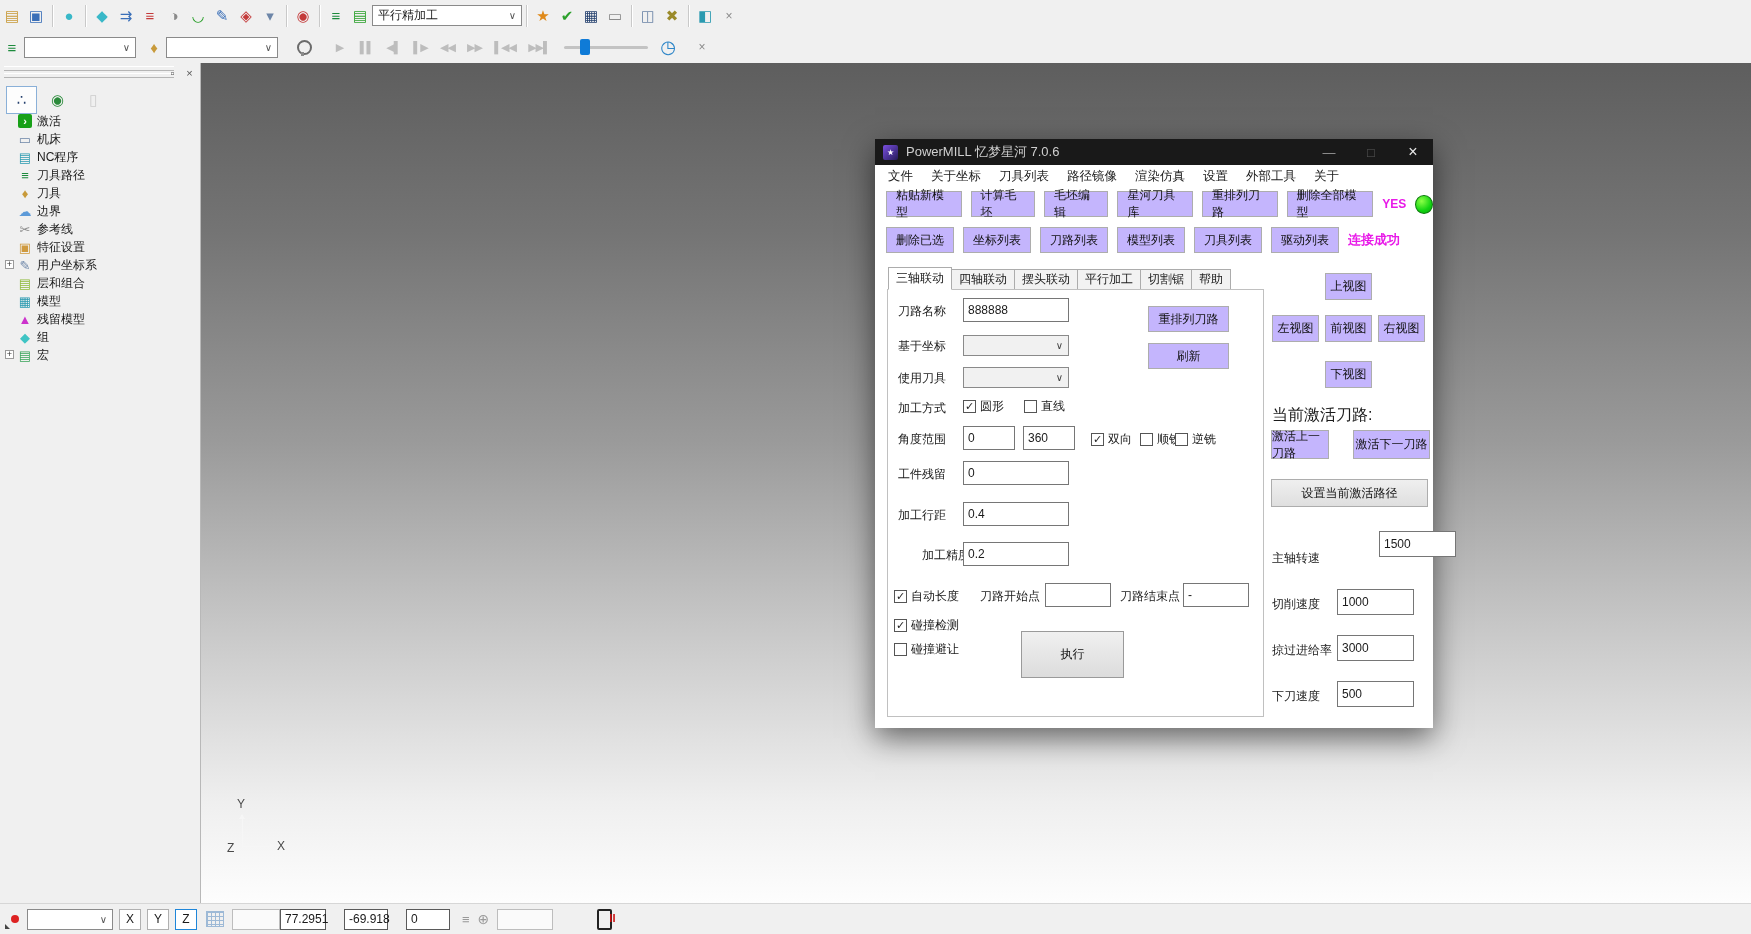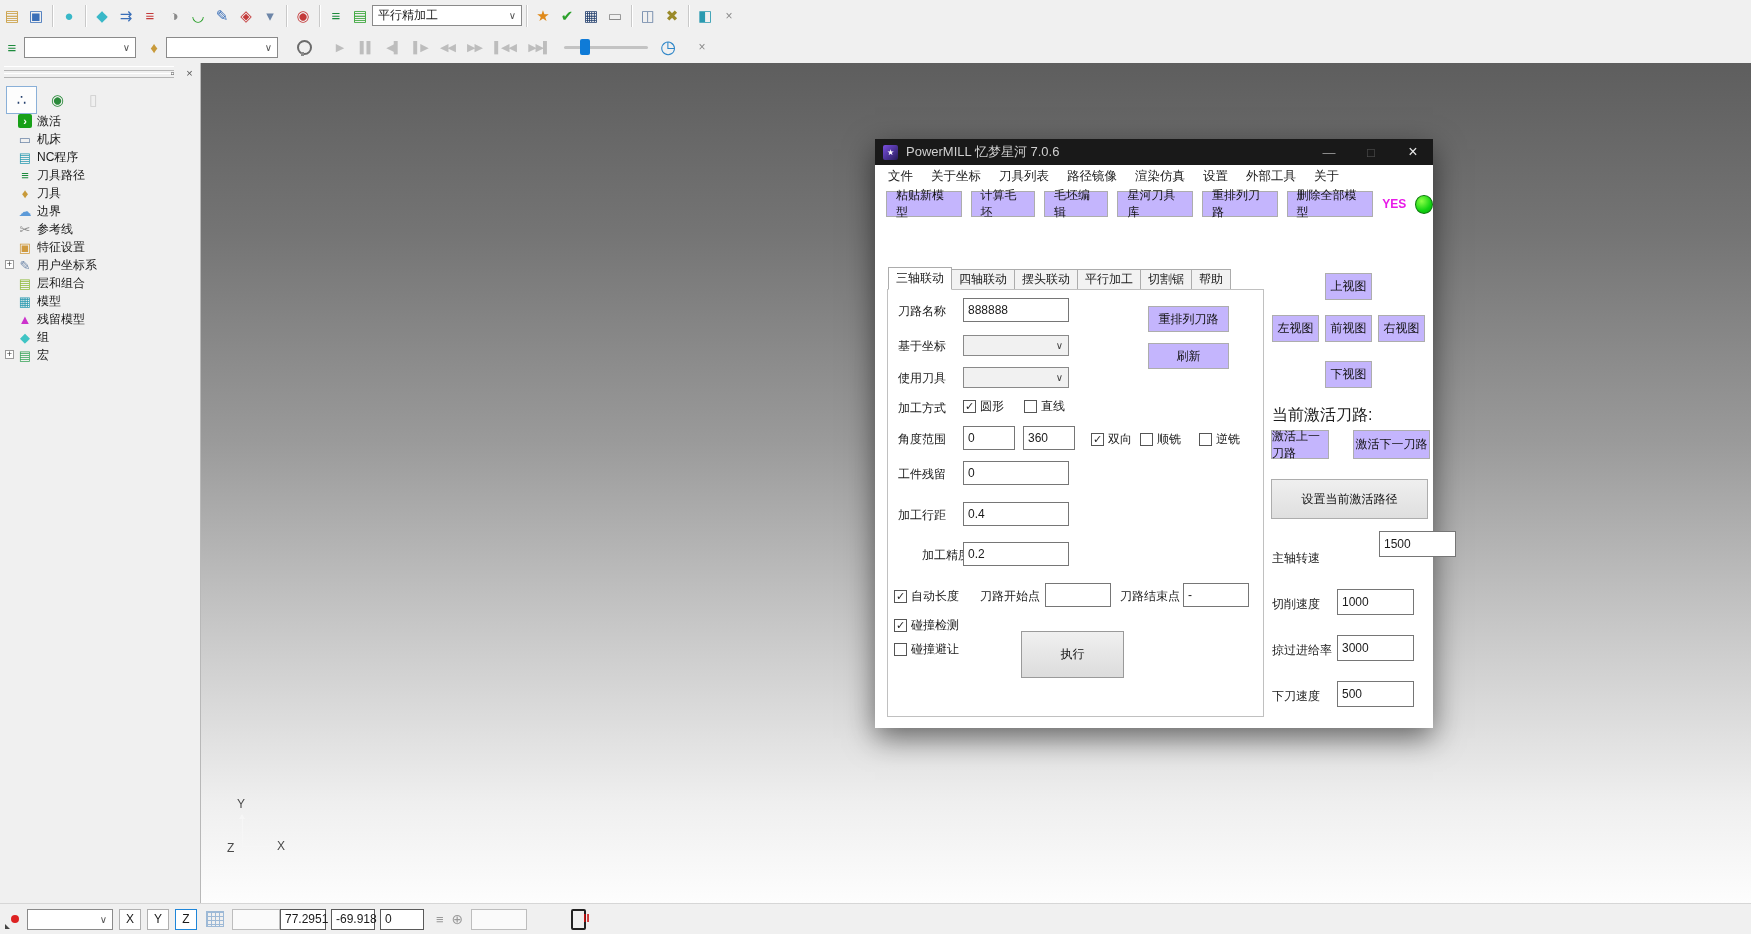--- a/index.html
+++ b/index.html
@@ -92,21 +92,21 @@
   
   #sbar{position:absolute;left:0;right:0;bottom:0;height:31px;background:#f0f0f0;border-top:1px solid #d6d6d6;
         display:flex;align-items:center;box-sizing:border-box;font-size:12px;}
   .srec{position:relative;width:24px;height:22px;display:flex;align-items:center;justify-content:center;}
   .srec .dot{width:8px;height:8px;border-radius:50%;background:#d22;}
   .srec:after{content:"";position:absolute;left:2px;bottom:1px;border-left:5px solid #444;border-top:5px solid transparent;}
   .sbtn{width:22px;height:21px;background:#fff;border:1px solid #b0b0b0;display:inline-flex;align-items:center;
         justify-content:center;box-sizing:border-box;margin-left:6px;}
   .sbtn.zon{border:1px solid #1f86d9;}
   .sfield{height:21px;border:1px solid #5a5a5a;background:#fff;display:inline-flex;align-items:center;
-          padding:0 4px;box-sizing:border-box;margin-left:5px;}
+          padding:0 4px;box-sizing:border-box;margin-left:18px;}
   .ssunken{height:21px;border:1px solid #bdbdbd;background:#fafafa;box-sizing:border-box;}
   .gridic{width:16px;height:14px;background-image:linear-gradient(#9db9d6 1px,transparent 1px),linear-gradient(90deg,#9db9d6 1px,transparent 1px);background-size:4px 4px;border:1px solid #9db9d6;}
   .phoneic{position:relative;width:11px;height:17px;border:2px solid #222;border-radius:2px;margin-left:4px;}
   .phoneic span{position:absolute;left:10px;top:1px;color:#c11;font-weight:bold;font-size:11px;letter-spacing:0;}
 </style>
 </head>
 <body>
 
 <div id="root">
 
@@ -284,20 +284,29 @@
     <div class="arow" style="top:52px;">
       <span class="btn">粘贴新模型</span>
       <span class="btn">计算毛坯</span>
       <span class="btn">毛坯编辑</span>
       <span class="btn">星河刀具库</span>
       <span class="btn">重排列刀路</span>
       <span class="btn">删除全部模型</span>
       <span class="magenta" style="font-size:12px;">YES</span>
       <span class="led"></span>
     </div>
+    <div class="arow" style="top:88px;">
+      <span class="btn">删除已选</span>
+      <span class="btn">坐标列表</span>
+      <span class="btn">刀路列表</span>
+      <span class="btn">模型列表</span>
+      <span class="btn">刀具列表</span>
+      <span class="btn">驱动列表</span>
+      <span class="magenta" style="font-size:13px;">连接成功</span>
+    </div>
 
     <div class="dtabs">
       <span class="dtab active">三轴联动</span>
       <span class="dtab">四轴联动</span>
       <span class="dtab">摆头联动</span>
       <span class="dtab">平行加工</span>
       <span class="dtab">切割锯</span>
       <span class="dtab">帮助</span>
     </div>
 
@@ -329,21 +338,21 @@
       <span class="finput" style="top:136px;width:52px;">0</span>
       <span class="finput" style="top:136px;left:135px;width:52px;">360</span>
       <span class="cbx" style="left:203px;top:141px;">
         <span class="box">✓</span>
         <span>双向</span>
       </span>
       <span class="cbx" style="left:252px;top:141px;">
         <span class="box"></span>
         <span>顺铣</span>
       </span>
-      <span class="cbx" style="left:311px;top:141px;">
+      <span class="cbx" style="left:287px;top:141px;">
         <span class="box"></span>
         <span>逆铣</span>
       </span>
 
       <span class="flabel" style="top:176px;">工件残留</span>
       <span class="finput" style="top:171px;">0</span>
 
       <span class="flabel" style="top:217px;">加工行距</span>
       <span class="finput" style="top:212px;">0.4</span>
 
@@ -376,21 +385,21 @@
 
     <span class="btn vbtn" style="left:450px;top:134px;">上视图</span>
     <span class="btn vbtn" style="left:397px;top:176px;">左视图</span>
     <span class="btn vbtn" style="left:450px;top:176px;">前视图</span>
     <span class="btn vbtn" style="left:503px;top:176px;">右视图</span>
     <span class="btn vbtn" style="left:450px;top:222px;">下视图</span>
 
     <span class="abs" style="left:397px;top:266px;font-size:16px;">当前激活刀路:</span>
     <span class="btn abs" style="left:396px;top:291px;width:58px;height:29px;">激活上一刀路</span>
     <span class="btn abs" style="left:478px;top:291px;width:77px;height:29px;">激活下一刀路</span>
-    <span class="btn abs" style="left:396px;top:340px;width:157px;height:40px;background:linear-gradient(#efefef,#dfdfdf);">设置当前激活路径</span>
+    <span class="btn abs" style="left:396px;top:340px;width:157px;height:28px;background:linear-gradient(#efefef,#dfdfdf);">设置当前激活路径</span>
 
     <span class="spdlabel" style="top:411px;">主轴转速</span>
     <span class="spdinput" style="top:392px;margin-left:42px;">1500</span>
     <span class="spdlabel" style="top:457px;">切削速度</span>
     <span class="spdinput" style="top:450px;">1000</span>
     <span class="spdlabel" style="top:503px;">掠过进给率</span>
     <span class="spdinput" style="top:496px;">3000</span>
     <span class="spdlabel" style="top:549px;">下刀速度</span>
     <span class="spdinput" style="top:542px;">500</span>
   </div>

